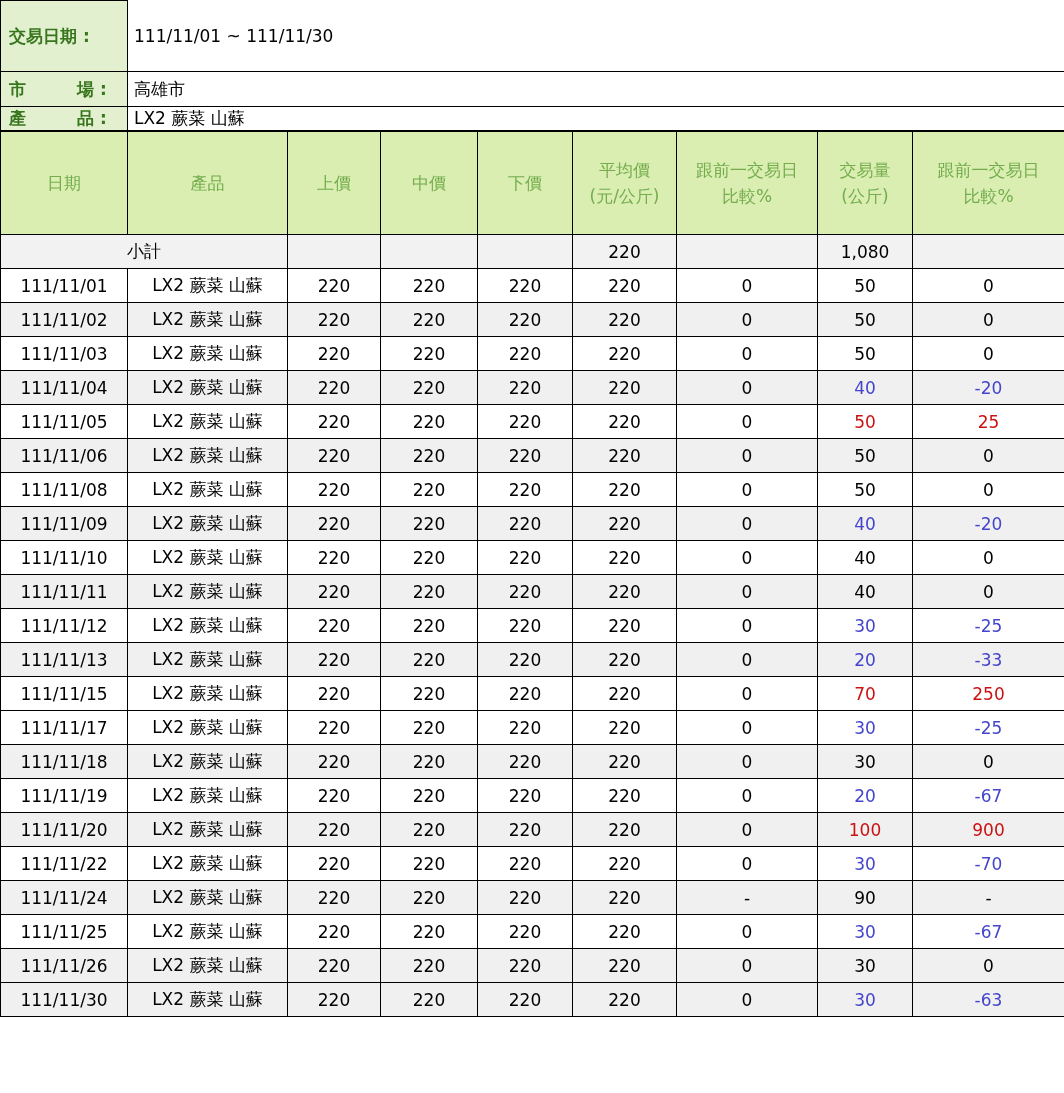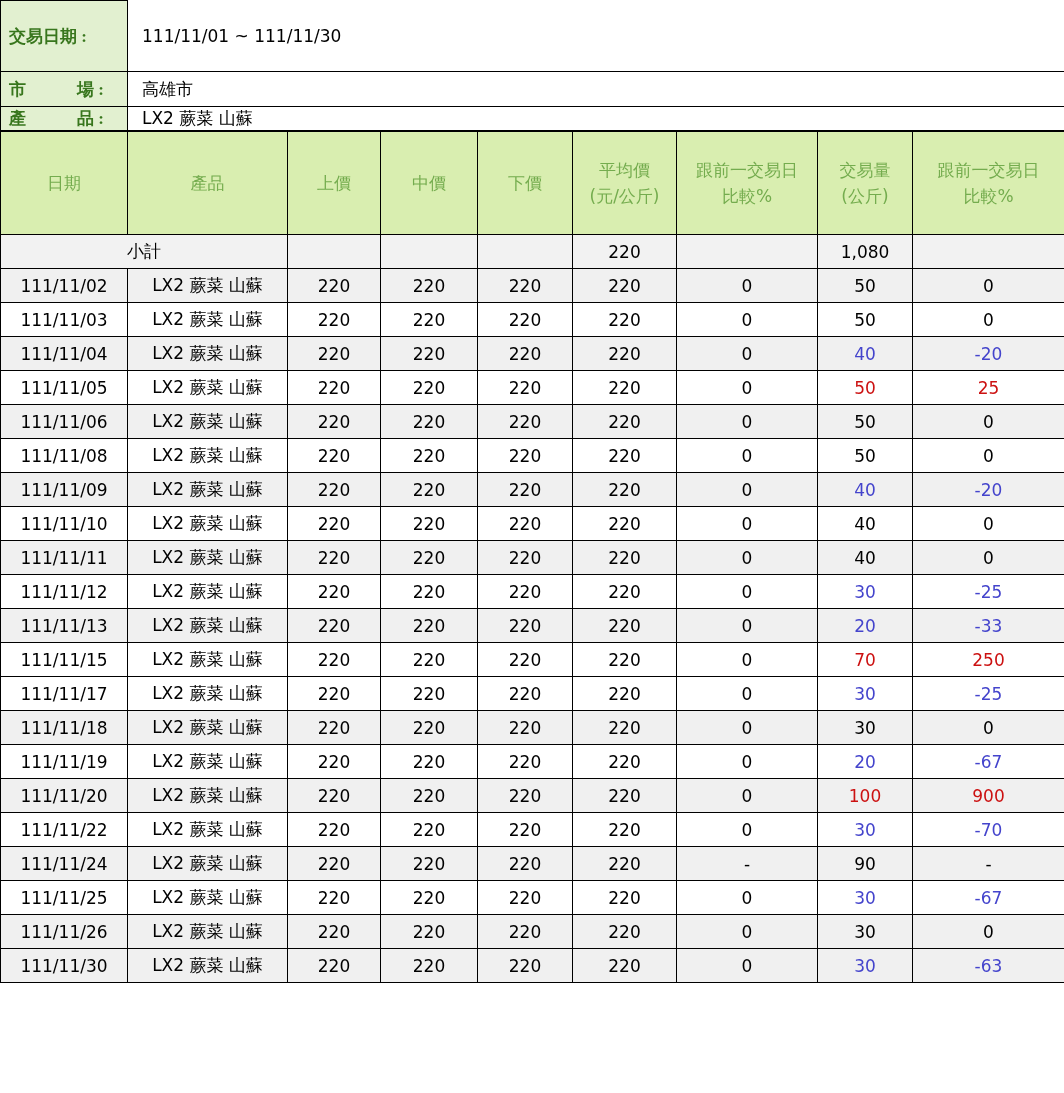--- a/index.html
+++ b/index.html
@@ -26,25 +26,24 @@
 
   
   .info-table td { font-size: 17px; vertical-align: middle; }
   .info-label {
     background: var(--label-bg);
     color: var(--label-text);
     font-weight: bold;
     border: 1px solid var(--border);
     padding-left: 8px;
     white-space: pre;
-    font-family: Liberation Serif, serif;
   }
   .info-value {
     border-bottom: 1px solid var(--border);
-    padding-left: 14px;
+    padding-left: 6px;
     background: #ffffff;
   }
   .row-trade-date { height: 71px; }
   .row-market { height: 35px; }
   .row-product { height: 16px; }
 
   
   .market-table th {
     background: var(--header-bg);
     color: var(--header-text);
@@ -127,20 +126,31 @@
     <tr class="subtotal">
       <td colspan="2">小計</td>
       <td></td>
       <td></td>
       <td></td>
       <td>220</td>
       <td></td>
       <td>1,080</td>
       <td></td>
     </tr>
+  <tr>
+        <td>111/11/01</td>
+        <td>LX2 蕨菜 山蘇</td>
+        <td>220</td>
+        <td>220</td>
+        <td>220</td>
+        <td>220</td>
+        <td>0</td>
+        <td>50</td>
+        <td>0</td>
+      </tr>
       <tr class="alt">
         <td>111/11/02</td>
         <td>LX2 蕨菜 山蘇</td>
         <td>220</td>
         <td>220</td>
         <td>220</td>
         <td>220</td>
         <td>0</td>
         <td>50</td>
         <td>0</td>

